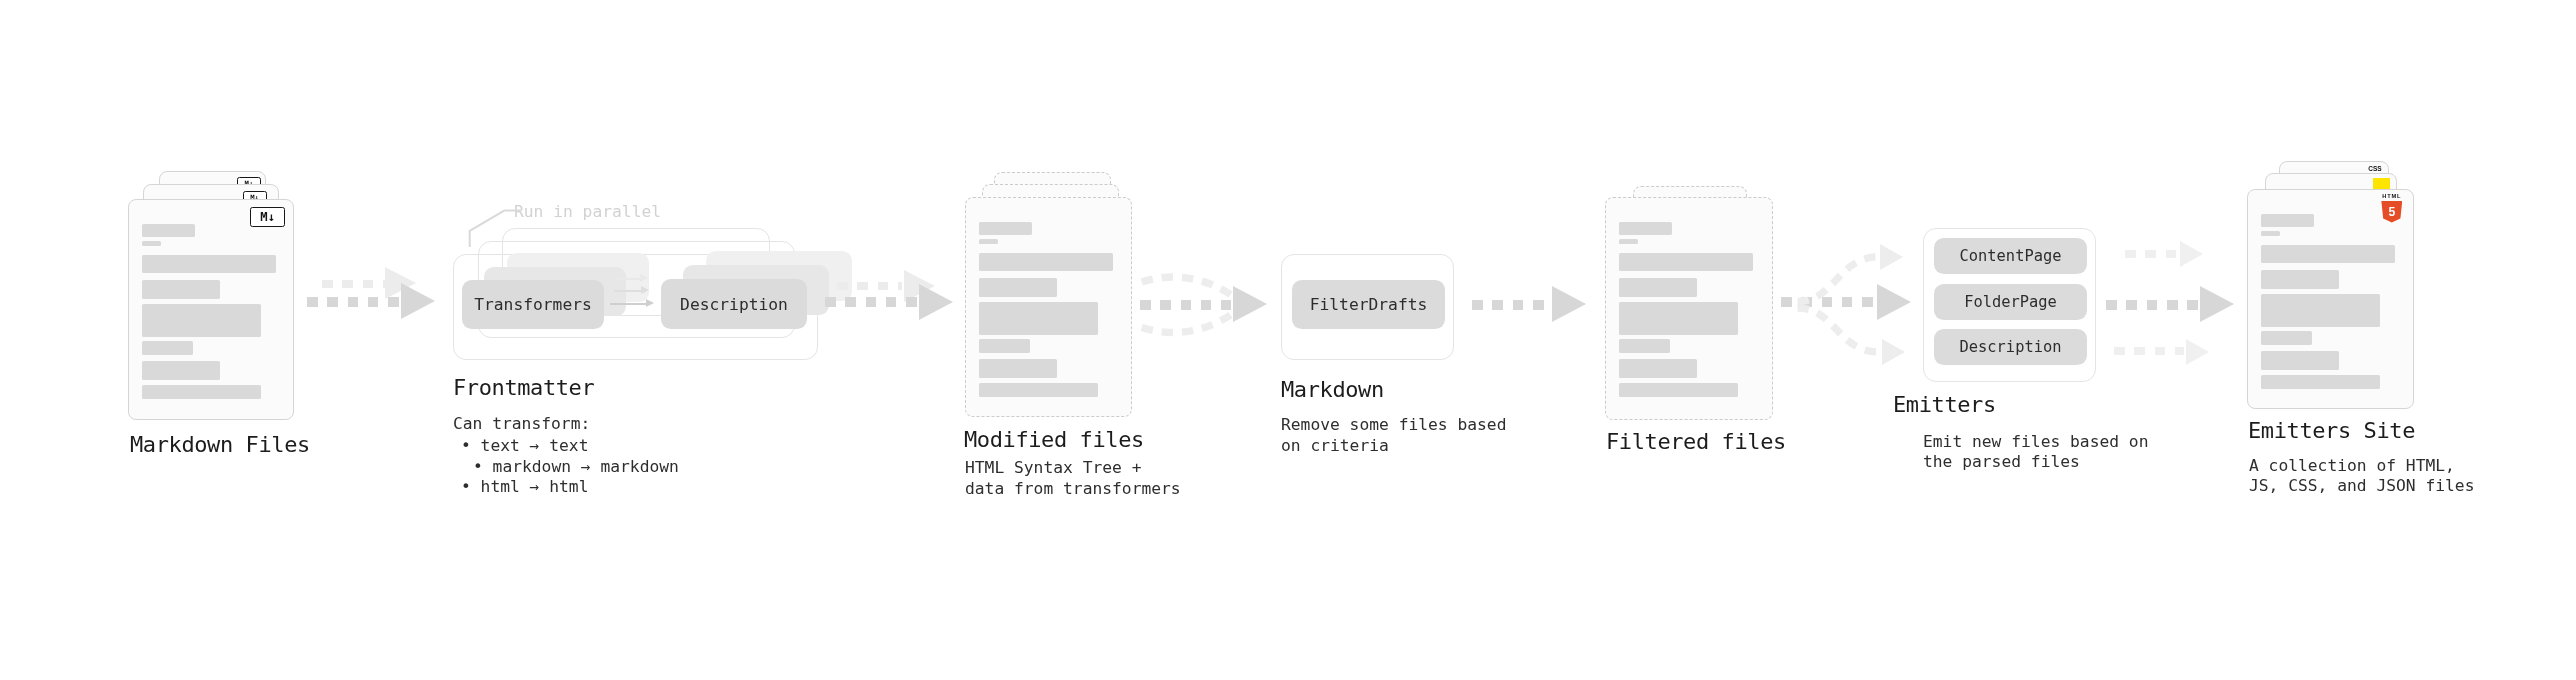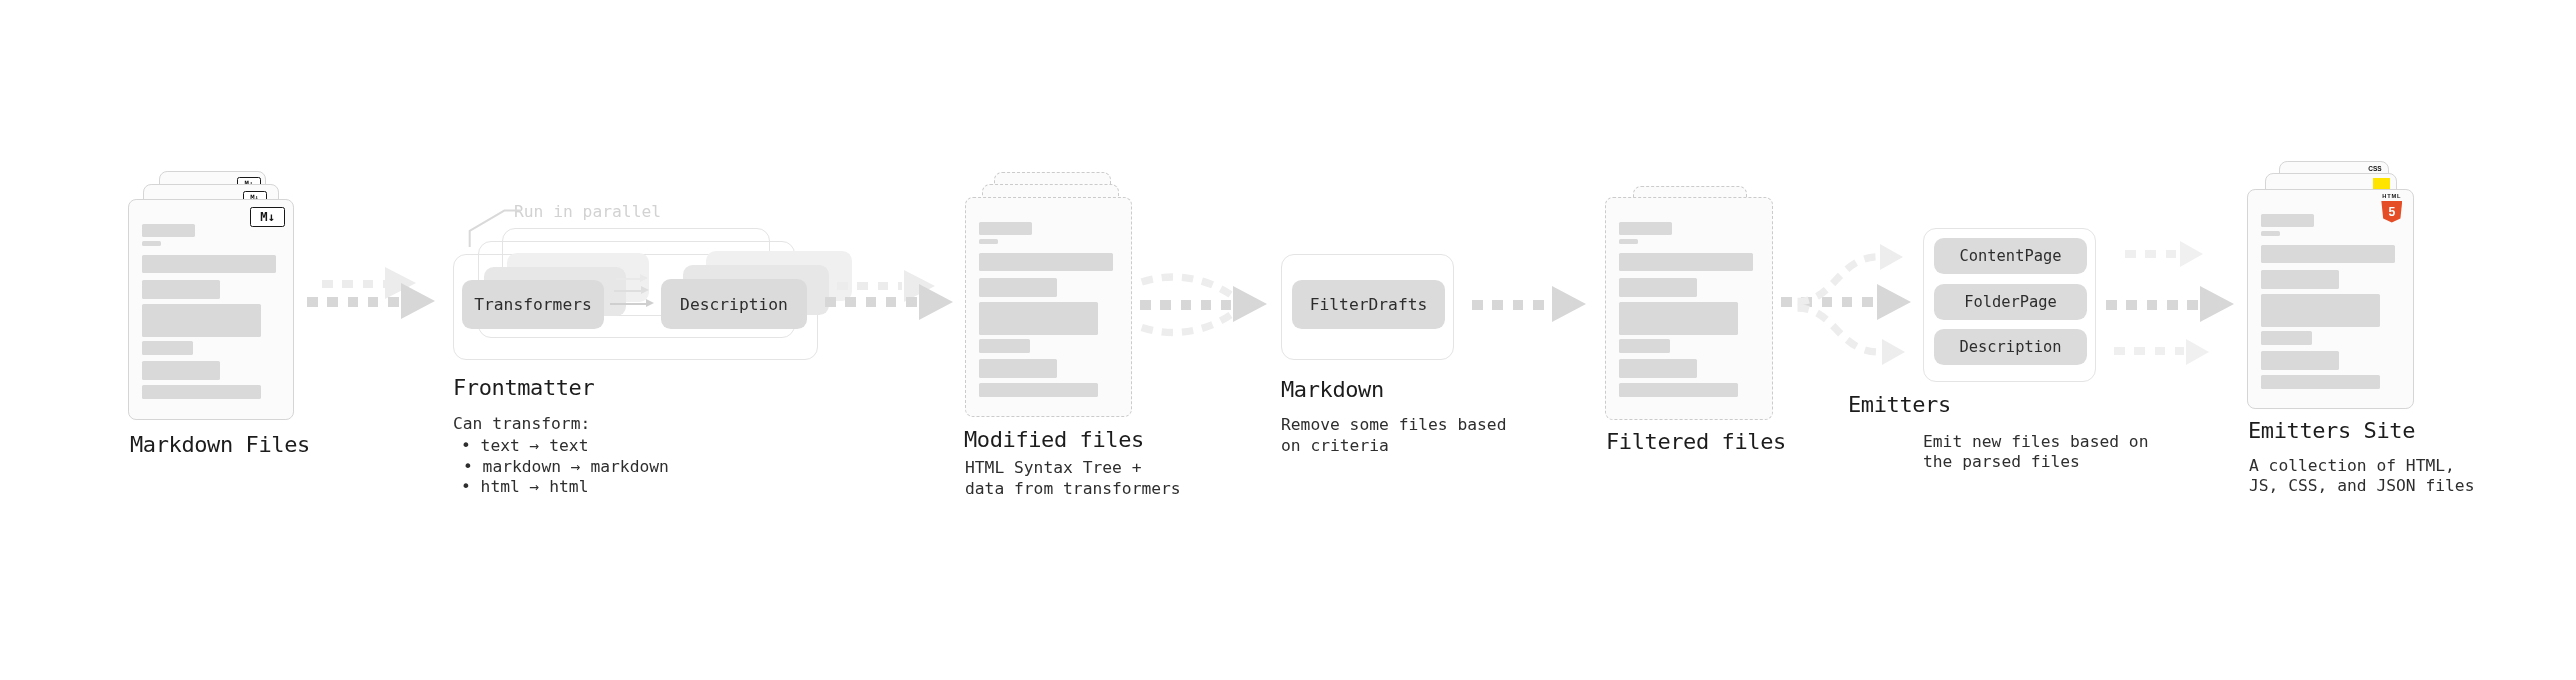--- a/index.html
+++ b/index.html
@@ -132,21 +132,21 @@
     <div class="mini-arrow" style="--c:#cfcfcf;left:610px;top:299px;width:46px;height:9.8px;">
       <div class="line" style="width:37px;"></div>
         <div class="tip" style="left:36px;"></div>
     </div>
 
     <div class="faint-label" style="left:514px;top:202px;">Run in parallel</div>
 
     <div class="stage-title" style="left:453px;top:375px;">Frontmatter</div>
     <div class="stage-sub" style="left:453px;top:414px;text-align:center;">Can transform:</div>
     <div class="stage-sub" style="left:461px;top:436px;">• text → text</div>
-    <div class="stage-sub" style="left:463px;top:457px;text-align:center;">• markdown → markdown</div>
+    <div class="stage-sub" style="left:473px;top:457px;text-align:center;">• markdown → markdown</div>
     <div class="stage-sub" style="left:461px;top:477px;">• html → html</div>
   </div>
 
   <div>
     <div class="dash thin" style="--c:var(--arrow-light);left:837px;top:282px;width:65px;"></div>
     <div class="head back" style="left:904px;top:270px;"></div>
     <div class="dash" style="left:825px;top:297px;width:93px;"></div>
     <div class="head main" style="left:919px;top:284px;"></div>
   </div>
 
@@ -210,21 +210,21 @@
     <div class="head main" style="left:1877px;top:284px;"></div>
     <div class="head branch" style="left:1880px;top:244px;"></div>
     <div class="head branch" style="left:1882px;top:339px;"></div>
   </div>
 
   <div>
     <div class="frame white" style="left:1923px;top:228px;width:173px;height:154px;"></div>
     <div class="pill front" style="left:1934px;top:238px;width:153px;height:36px;font-size:15.4px;">ContentPage</div>
     <div class="pill front" style="left:1934px;top:284px;width:153px;height:36px;font-size:15.4px;">FolderPage</div>
     <div class="pill front" style="left:1934px;top:329px;width:153px;height:36px;font-size:15.4px;">Description</div>
-    <div class="stage-title" style="left:1848px;top:392px;text-align:center;">Emitters</div>
+    <div class="stage-title" style="left:1893px;top:392px;text-align:center;">Emitters</div>
     <div class="stage-sub" style="left:1923px;top:432px;">Emit new files based on</div>
     <div class="stage-sub" style="left:1923px;top:452px;">the parsed files</div>
   </div>
 
   <div>
     <div class="dash thin" style="--c:#efefef;left:2125px;top:250px;width:54px;"></div>
     <div class="head branch" style="left:2180px;top:241px;border-left-color:#f0f0f0;"></div>
     <div class="dash" style="left:2106px;top:300px;width:92px;"></div>
     <div class="head main" style="left:2200px;top:286px;"></div>
     <div class="dash thin" style="--c:#efefef;left:2114px;top:347px;width:70px;"></div>

